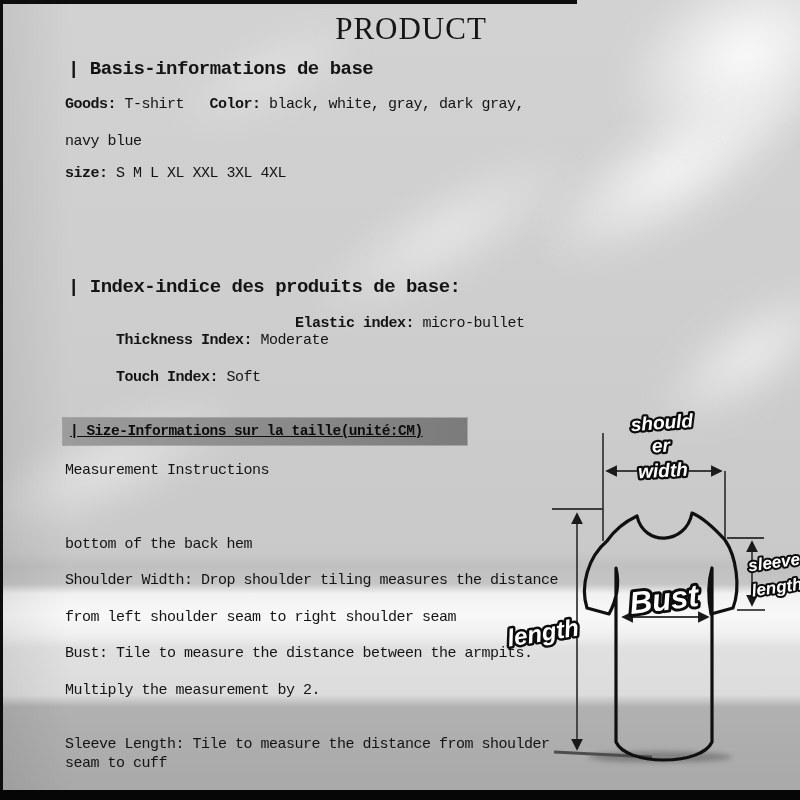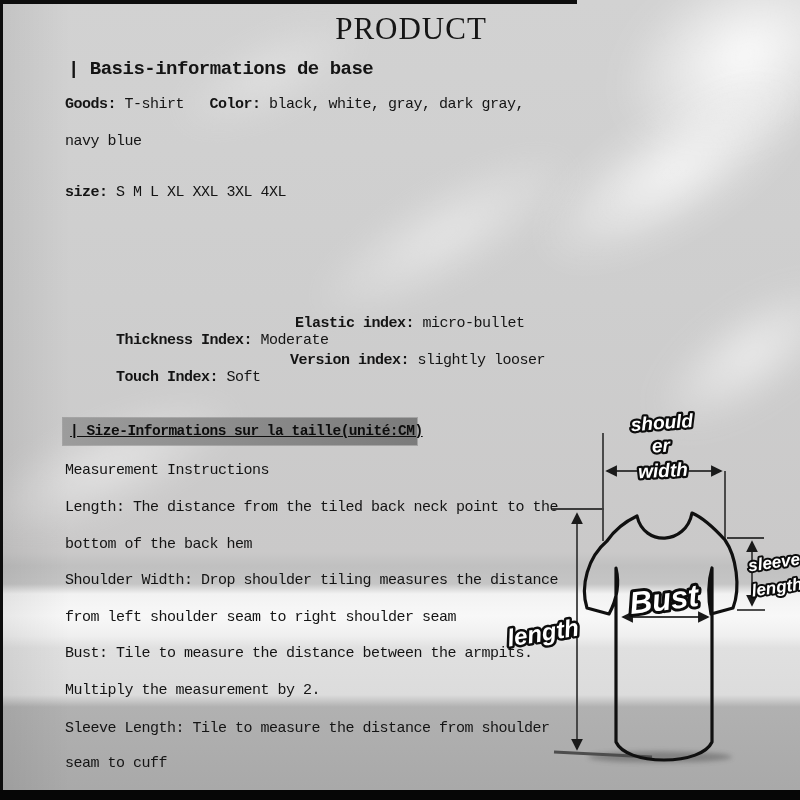--- a/index.html
+++ b/index.html
@@ -35,24 +35,23 @@
     font-size:31px;letter-spacing:1px;color:#161616;
   }
   
   .content{position:absolute;left:65px;top:0;width:700px;height:712px;}
   .heading{position:absolute;left:3px;white-space:pre;font-weight:bold;font-size:19px;letter-spacing:-.5px;}
   .line{position:absolute;left:0;white-space:pre;font-size:15px;letter-spacing:-.5px;line-height:17px;}
   .line b{font-weight:bold;}
   .pair-abs{position:absolute;top:0;white-space:pre;}
   
   .size-bar{
-    position:absolute;left:63px;top:418px;width:354px;height:27px;
+    position:absolute;left:63px;top:418px;width:404px;height:27px;
     background:linear-gradient(90deg,#9c9c9c,#7b7b7b);
     box-shadow:0 0 0 1px rgba(90,90,90,.35);
-    text-align:center;
   }
   .size-bar span{
     display:block;white-space:pre;font-weight:bold;font-size:14.5px;letter-spacing:-.5px;
     line-height:26px;padding-left:7px;text-decoration:underline;color:#0d0d0d;
   }
   
   .diagram{position:absolute;left:500px;top:395px;width:300px;height:405px;}
   .shirt{fill:none;stroke:#101010;stroke-width:3.2;stroke-linejoin:round;stroke-linecap:round;}
   .mline{stroke:#3c3c3c;stroke-width:1.8;fill:none;}
   .olabel{
@@ -79,40 +78,39 @@
   <div class="frame-bottom"></div>
 
   <h1 class="title">PRODUCT</h1>
 
   <div class="content">
 
     <div class="heading" style="top:58px">| Basis-informations de base</div>
 
     <div class="line" style="top:96px"><b>Goods:</b><span> T-shirt   </span><b>Color:</b><span> black, white, gray, dark gray,</span></div>
     <div class="line" style="top:133px">navy blue</div>
-    <div class="line" style="top:184px"><b>size:</b><span> S M L XL XXL 3XL 4XL</span></div>
+    <div class="line" style="top:165px"><b>size:</b><span> S M L XL XXL 3XL 4XL</span></div>
 
+    <div class="heading" style="top:276px">| Index-indice des produits de base:</div>
 
     <div class="line" style="top:315px">
       <span><b>Thickness Index:</b><span> Moderate</span></span>
       <span class="pair-abs" style="left:230px"><b>Elastic index:</b><span> micro-bullet</span></span>
     </div>
     <div class="line" style="top:352px">
       <span><b>Touch Index:</b><span> Soft</span></span>
-      <span class="pair-abs" style="left:225px"><b>Version index:</b><span> slightly looser</span></span>
     </div>
 
     <div class="line" style="top:462px">Measurement Instructions</div>
-    <div class="line" style="top:499px">Length: The distance from the tiled back neck point to the</div>
     <div class="line" style="top:536px">bottom of the back hem</div>
     <div class="line" style="top:572px">Shoulder Width: Drop shoulder tiling measures the distance</div>
     <div class="line" style="top:609px">from left shoulder seam to right shoulder seam</div>
     <div class="line" style="top:645px">Bust: Tile to measure the distance between the armpits.</div>
     <div class="line" style="top:682px">Multiply the measurement by 2.</div>
-    <div class="line" style="top:720px">Sleeve Length: Tile to measure the distance from shoulder</div>
+    <div class="line" style="top:736px">Sleeve Length: Tile to measure the distance from shoulder</div>
     <div class="line" style="top:755px">seam to cuff</div>
   </div>
 
   <div class="size-bar">
     <span>| Size-Informations sur la taille(unité:CM)</span>
   </div>
 
   <svg class="diagram" viewBox="500 395 300 405">
     <defs>
       <marker id="ah" viewBox="0 0 10 10" refX="8.5" refY="5" markerWidth="6.5" markerHeight="6.5" orient="auto-start-reverse">

